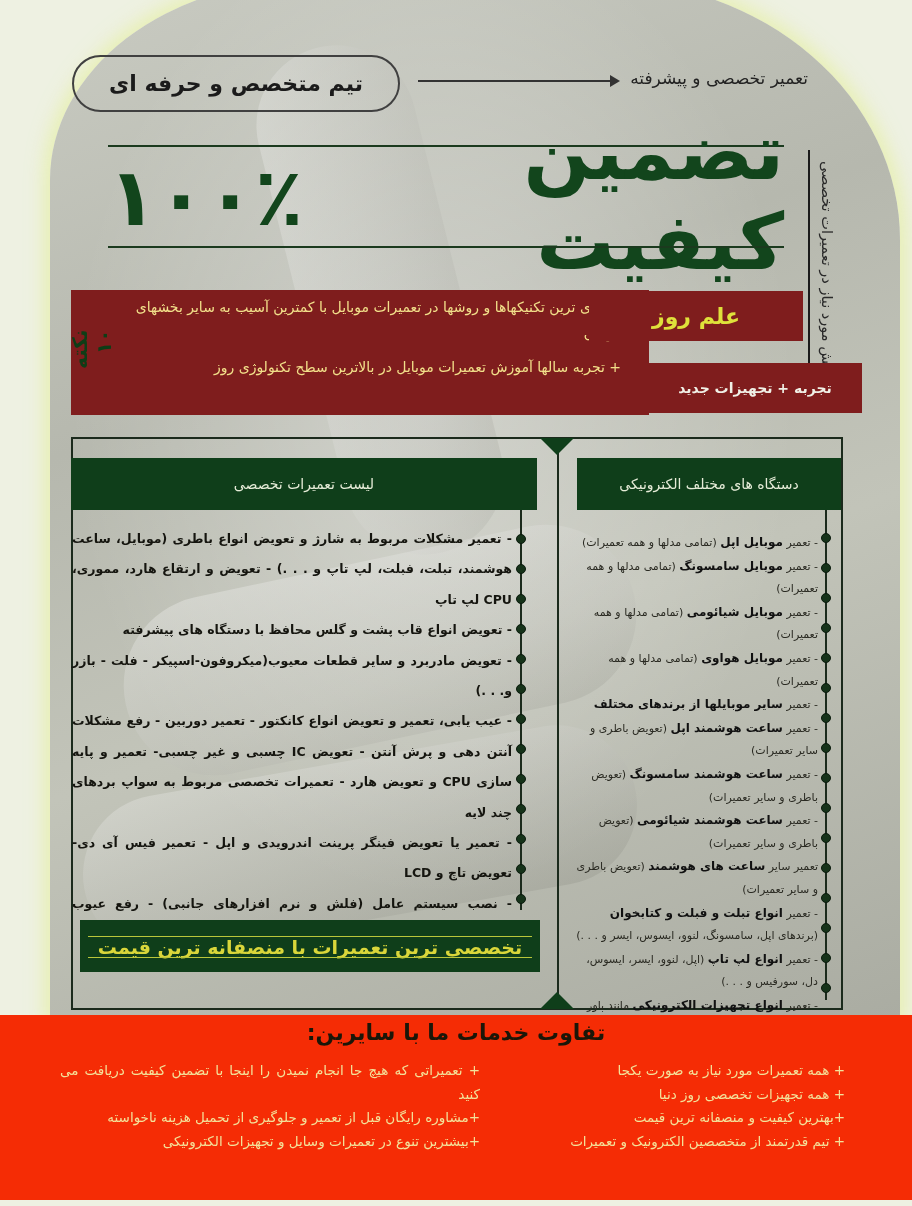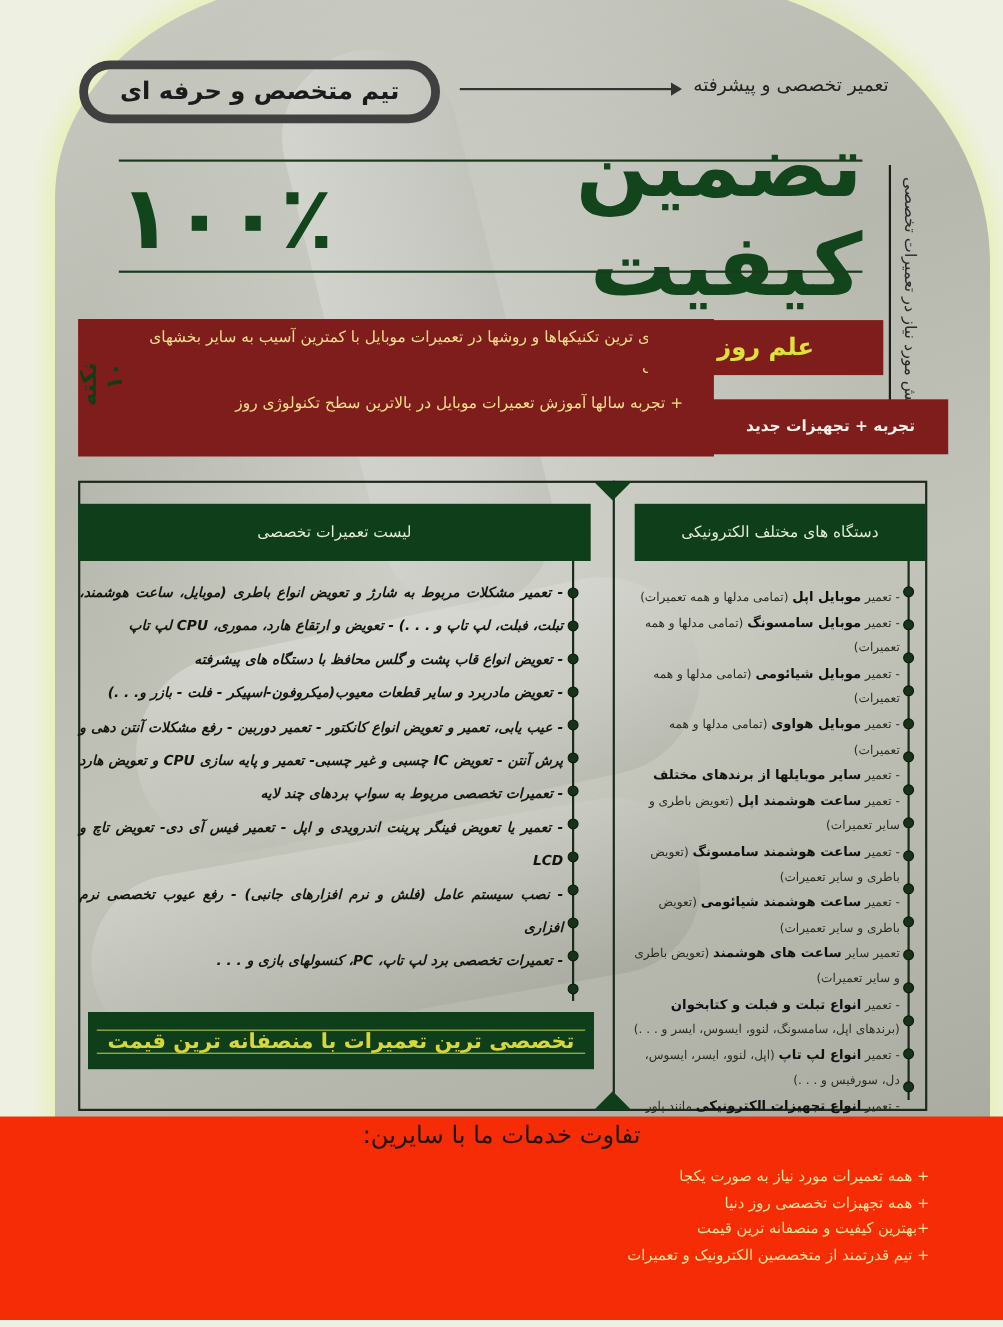--- a/index.html
+++ b/index.html
@@ -24,21 +24,21 @@
   }
   .photo .fold1 { position:absolute; left:300px; top:40px; width:160px; height:520px; background:linear-gradient(100deg, rgba(255,255,255,0.25), rgba(120,120,110,0.15)); transform:rotate(-14deg); border-radius:80px; }
   .photo .fold2 { position:absolute; left:120px; top:560px; width:520px; height:180px; background:linear-gradient(170deg, rgba(255,255,255,0.3), rgba(90,90,80,0.12)); transform:rotate(-12deg); border-radius:90px; }
   .photo .fold3 { position:absolute; left:80px; top:760px; width:560px; height:160px; background:linear-gradient(170deg, rgba(255,255,255,0.25), rgba(90,90,80,0.15)); transform:rotate(-10deg); border-radius:90px; }
 
   .abs { position: absolute; }
 
   
   .pill {
     left: 72px; top: 55px; width: 328px; height: 57px;
-    border: 8px solid #404040; border-radius: 30px;
+    border: 2px solid #404040; border-radius: 30px;
     display: flex; align-items: center; justify-content: center;
     font-size: 22px; font-weight: bold; color: #1b1b1b;
   }
   .arrow-line { left: 418px; top: 80px; width: 200px; height: 2px; background: #333; }
   .arrow-head { left: 410px; top: 75px; width: 0; height: 0; border-top: 6px solid transparent; border-bottom: 6px solid transparent; border-right: 10px solid #333; transform: rotate(180deg); left: 610px; }
   .subtitle { right: 104px; top: 68px; font-size: 17px; color: #222; }
 
   
   .rule-top { left: 108px; top: 145px; width: 676px; height: 2px; background: #1b3a1e; }
   .rule-bot { left: 108px; top: 246px; width: 676px; height: 2px; background: #1b3a1e; }
@@ -97,21 +97,21 @@
 
   .timeline { width: 2px; background: #1b2a1c; }
   .timeline-left { left: 520px; top: 510px; height: 400px; }
   .timeline-right { left: 825px; top: 510px; height: 490px; }
 
   .list-left {
     left: 72px; top: 524px; width: 440px;
     font-size: 12.5px; font-weight: bold; color: #15150f; line-height: 30.4px;
     text-align: justify;
   }
-  .list-left li { list-style: none; position: relative; font-style: italic; }
+  .list-left li { list-style: none; position: relative; }
   .list-right {
     left: 572px; top: 531px; width: 246px;
     font-size: 11px; color: #2a2a22; line-height: 22.6px;
   }
   .list-right li { list-style: none; }
   .list-right b { font-weight: bold; color: #111; font-size: 12px; text-align: center; }
 
   .dot { width: 10px; height: 10px; border-radius: 50%; background: #16331a; border: 1px solid #0a1a0c; }
 
   .banner {
@@ -126,21 +126,21 @@
   .banner::before { top: 14px; }
   .banner::after { bottom: 14px; }
 
   
   .bottom {
     left: 0; top: 1015px; width: 912px; height: 185px;
     background: #f52c05; color: #f3e29a;
   }
   .bottom-title {
     position: absolute; left: 0; right: 0; top: 5px; text-align: center;
-    font-size: 22px; font-weight: normal; color: #1b1608;
+    font-size: 22px; font-weight: bold; color: #1b1608;
   }
   .bottom-col { position: absolute; top: 44px; font-size: 13.5px; line-height: 23.5px; }
   .bottom-col.r { left: 515px; width: 330px; }
   .bottom-col.l { left: 60px; width: 420px; text-align: justify; }
   .bottom-col li { list-style: none; }
 </style>
 </head>
 <body>
 
 <div class="photo">
@@ -259,13 +259,18 @@
 </div>
 
 <div class="abs bottom">
   <div class="bottom-title">تفاوت خدمات ما با سایرین:</div>
   <ul class="bottom-col r">
     <li>+ همه تعمیرات مورد نیاز به صورت یکجا</li>
     <li>+ همه تجهیزات تخصصی روز دنیا</li>
     <li>+بهترین کیفیت و منصفانه ترین قیمت</li>
     <li>+ تیم قدرتمند از متخصصین الکترونیک و تعمیرات</li>
   </ul>
+  <ul class="bottom-col l">
+    <li>+ تعمیراتی که هیچ جا انجام نمیدن را اینجا با تضمین کیفیت دریافت می کنید</li>
+    <li>+مشاوره رایگان قبل از تعمیر و جلوگیری از تحمیل هزینه ناخواسته</li>
+    <li>+بیشترین تنوع در تعمیرات وسایل و تجهیزات الکترونیکی</li>
+  </ul>
 </div>
 
 </body></html>

